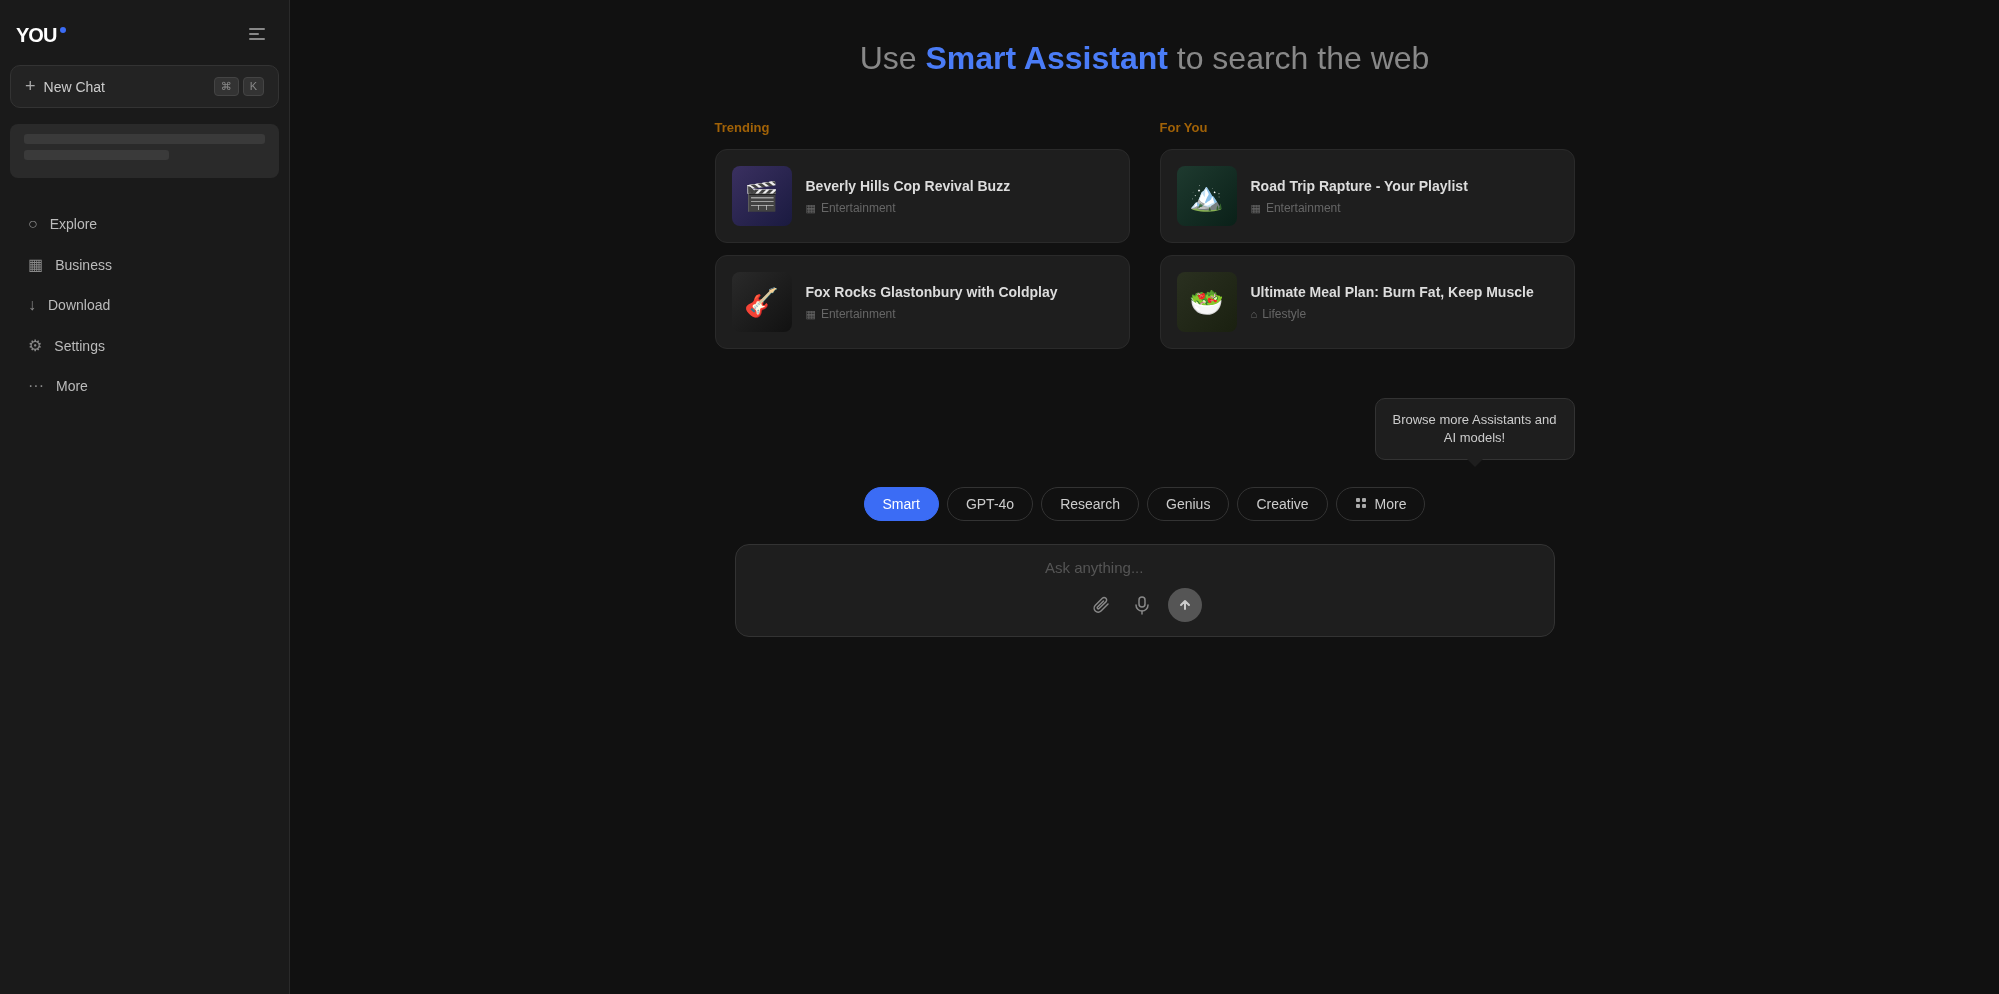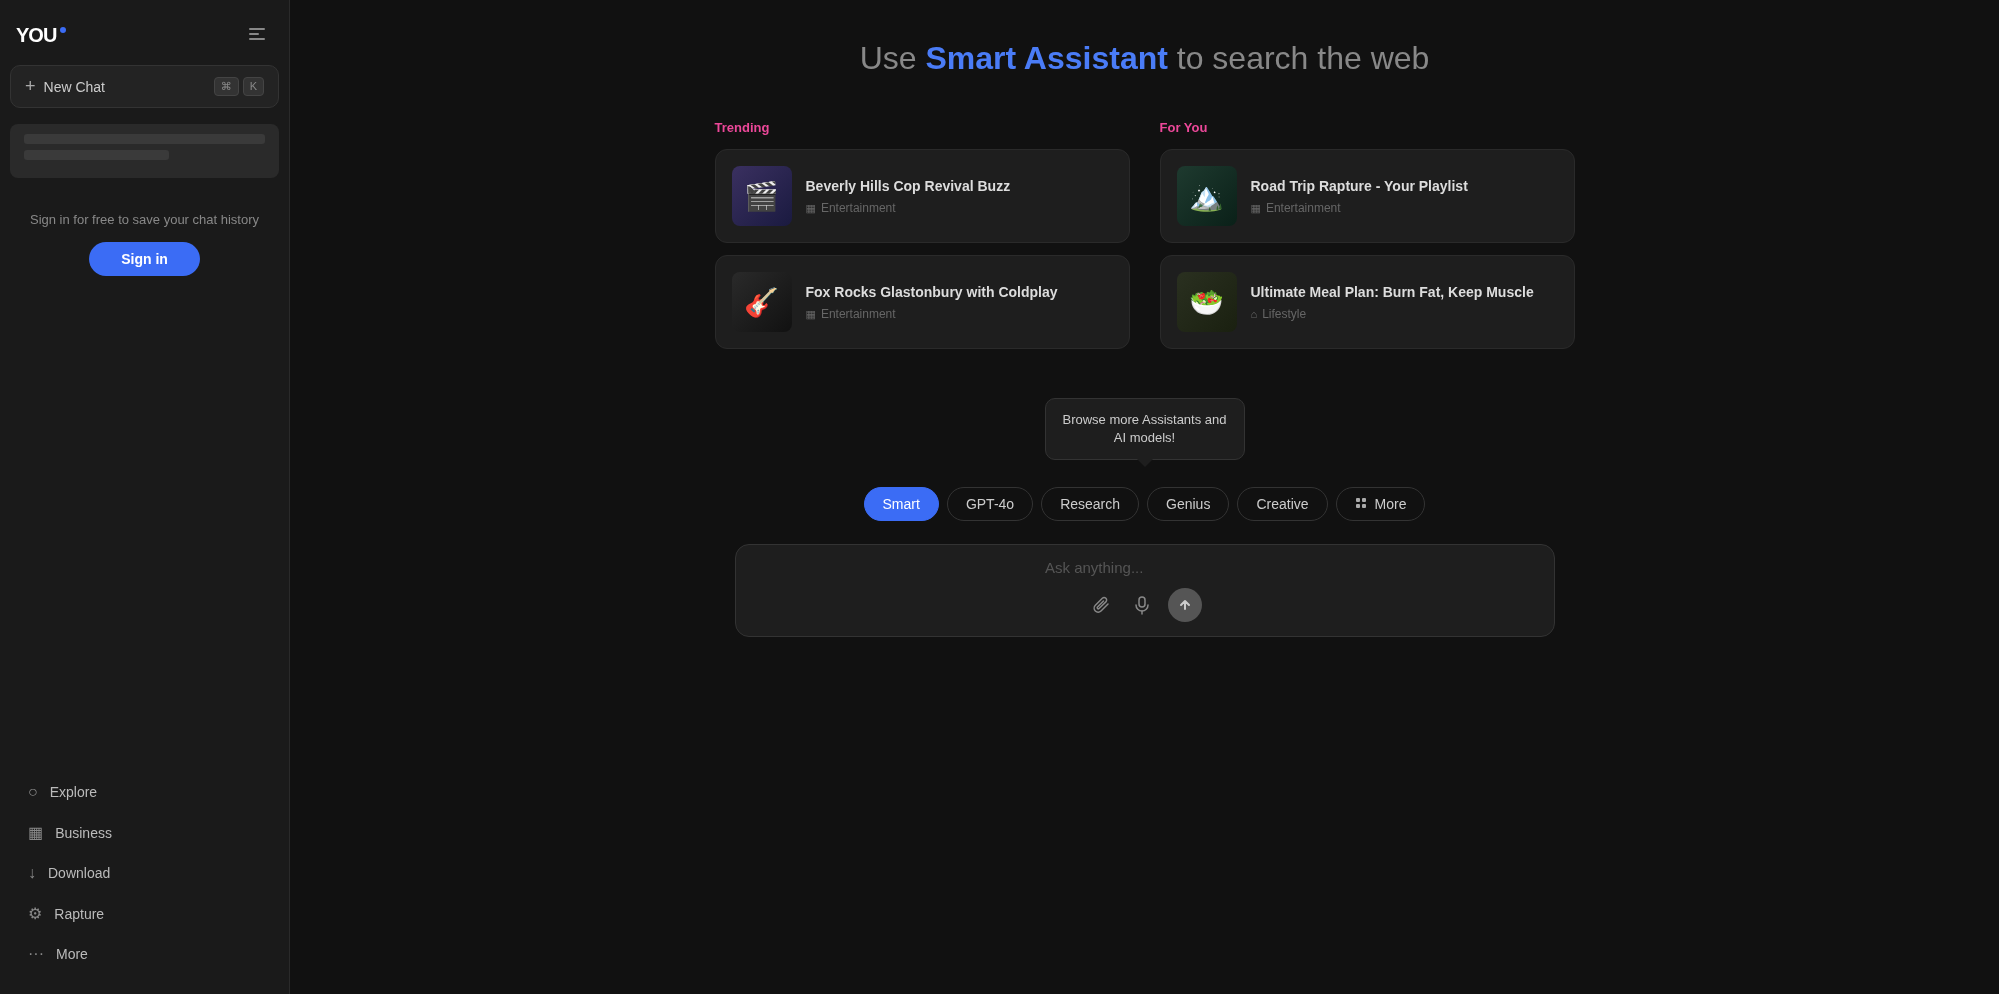--- a/index.html
+++ b/index.html
@@ -181,21 +181,21 @@
       width: 100%;
       max-width: 860px;
       margin-bottom: 30px;
     }
     .section {
       flex: 1;
     }
     .section-title {
       font-size: 13px;
       font-weight: 600;
-      color: #ec4899;
+      color: #a16207;
       margin-bottom: 14px;
       text-transform: none;
       letter-spacing: 0;
     }
 
     .card {
       display: flex;
       align-items: center;
       gap: 14px;
       background: #1e1e1e;
@@ -252,21 +252,21 @@
       color: #666;
     }
     .category-icon { font-size: 11px; }
 
     
     .tooltip-wrapper {
       position: relative;
       width: 100%;
       max-width: 860px;
       display: flex;
-      justify-content: center;
+      justify-content: flex-end;
       margin-bottom: 20px;
     }
     .tooltip-box {
       background: #1e1e1e;
       border: 1px solid #333;
       border-radius: 10px;
       padding: 12px 16px;
       font-size: 13px;
       color: #ccc;
       text-align: center;
@@ -398,41 +398,37 @@
     </div>
   </button>
 
   <div class="sidebar-search-area">
     <div class="sidebar-search-placeholder">
       <div class="placeholder-line long"></div>
       <div class="placeholder-line short"></div>
     </div>
   </div>
 
-  <div class="sidebar-sign-in">
-    <span>Sign in for free to save your chat history</span>
-    <button class="sign-in-btn">Sign in</button>
-  </div>
 
   <nav class="sidebar-nav">
     <div class="nav-item">
       <span class="nav-icon">○</span>
       <span>Explore</span>
     </div>
     <div class="nav-item">
       <span class="nav-icon">▦</span>
       <span>Business</span>
     </div>
     <div class="nav-item">
       <span class="nav-icon">↓</span>
       <span>Download</span>
     </div>
     <div class="nav-item">
       <span class="nav-icon">⚙</span>
-      <span>Rapture</span>
+      <span>Settings</span>
     </div>
     <div class="nav-item">
       <span class="nav-icon">···</span>
       <span>More</span>
     </div>
   </nav>
 </div>
 
 <div class="main">
   <h1 class="headline">

